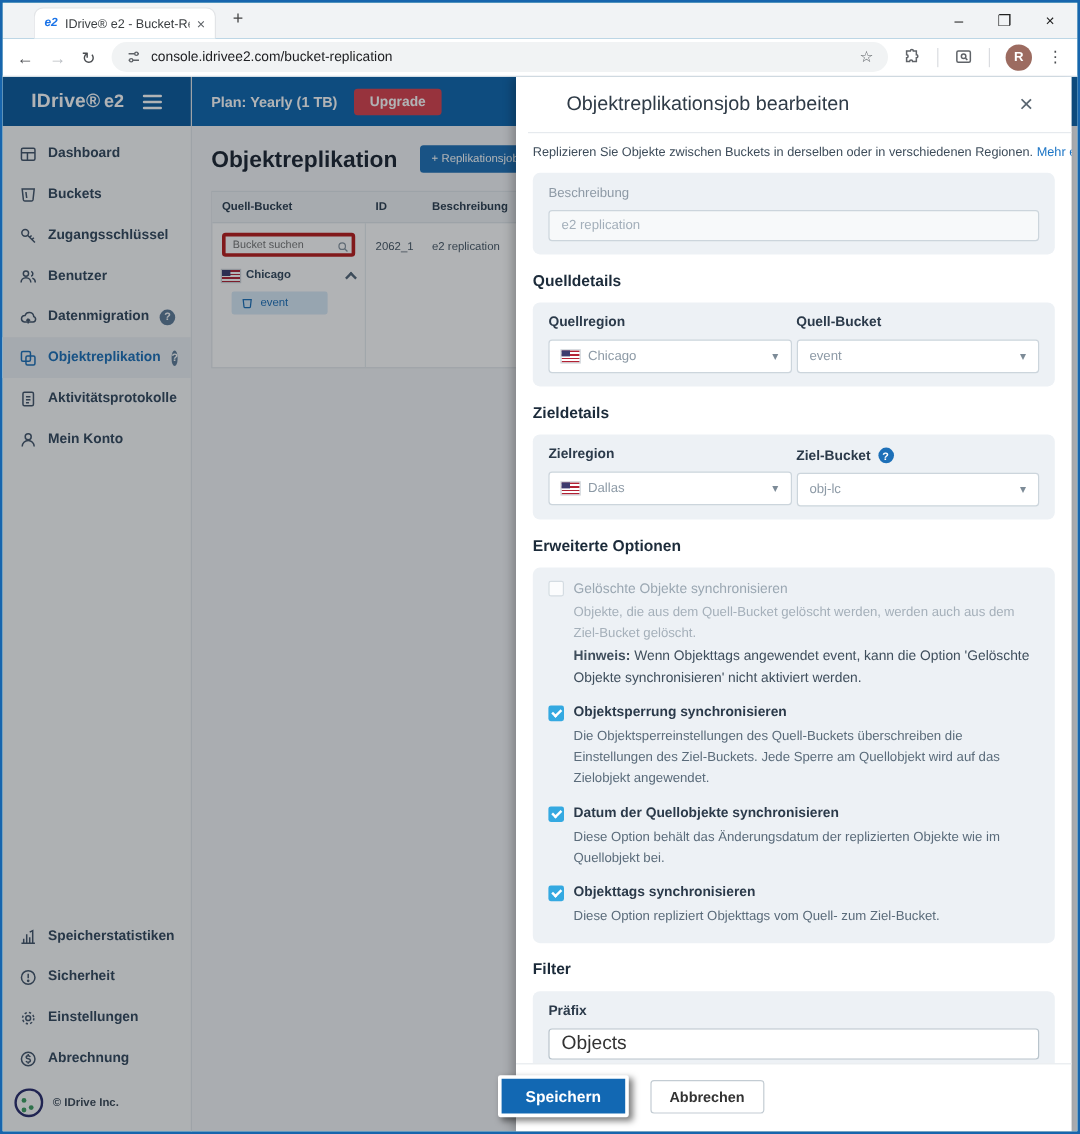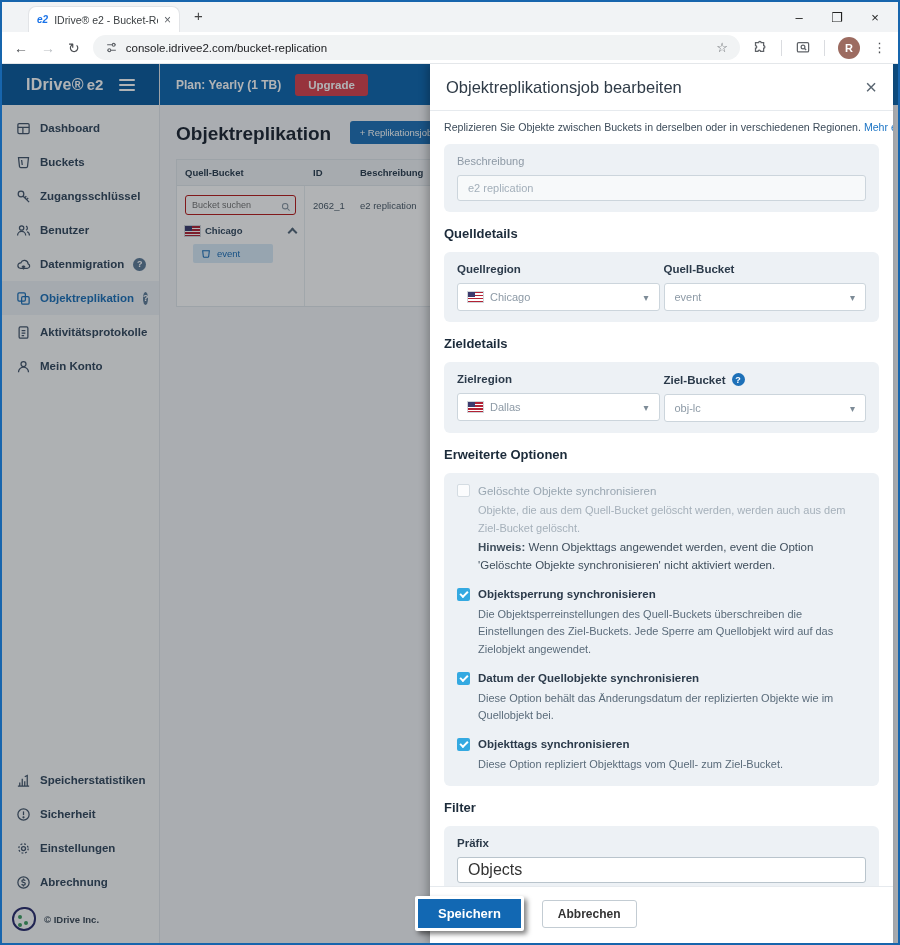--- a/index.html
+++ b/index.html
@@ -57,37 +57,37 @@
   .main { position:absolute; left:158px; top:41px; right:0; bottom:0; background:#f5f7f9; padding:16px; z-index:1; }
   .pagetitle { display:inline-block; font-size:19px; font-weight:bold; color:#1d2633; }
   .create-btn { display:inline-block; vertical-align:4px; margin-left:14px; background:#1f72b8; color:#fff; font-size:9.5px; padding:6px 10px; border-radius:3px; border:none; cursor:pointer; }
   .jobtable { margin-top:14px; width:640px; background:#fff; border:1px solid #e2e7ec; }
   .thead { display:flex; background:#f0f3f6; border-bottom:1px solid #e2e7ec; }
   .th { font-size:9.5px; font-weight:bold; color:#2c3e50; padding:7px 8px; }
   .th1 { width:128px; } .th2 { width:47px; } .th3 { width:88px; } .th4 { width:70px; }
   .tbody { display:flex; min-height:120px; }
   .leftcol { width:128px; border-right:1px solid #e8edf1; padding:8px; }
   .bsearch { position:relative; }
-  .bsearch input { width:100%; height:20px; border:1px solid #b91c1c; border-radius:3px; font-size:9px; padding:0 18px 0 6px; color:#7e8b97; background:#fff; font-family:inherit; }
+  .bsearch input { width:100%; height:20px; border:3px solid #b91c1c; border-radius:3px; font-size:9px; padding:0 18px 0 6px; color:#7e8b97; background:#fff; font-family:inherit; }
   .mag { position:absolute; right:5px; top:4px; color:#8a97a3; }
   .grow { display:flex; align-items:center; gap:5px; margin-top:10px; }
   .grow .gname { font-size:9.5px; font-weight:bold; color:#34495e; }
   .chev { margin-left:auto; width:7px; height:7px; border-left:2px solid #55687a; border-top:2px solid #55687a; transform:rotate(45deg); margin-top:3px; }
   .bucketrow { margin:8px 0 0 8px; background:#d9eaf8; border-radius:2px; padding:4px 8px; display:flex; align-items:center; gap:6px; width:80px; }
   .bucketrow span { font-size:9.5px; color:#1d70b8; }
   .td { font-size:9.5px; color:#4a5a68; padding:14px 8px 0; }
 
   .usflag { width:15px; height:10px; position:relative; flex:none; background:repeating-linear-gradient(#b22234 0 1.5px, #fff 1.5px 3px); outline:1px solid #d0d5da; }
   .usflag:before { content:""; position:absolute; left:0; top:0; width:7px; height:5px; background:#3c3b6e; }
 
   .overlay { position:absolute; inset:0; background:rgba(13,18,24,0.32); z-index:5; }
 
   
   .modal { position:absolute; left:428px; right:5px; top:0; bottom:0; background:#fff; z-index:10; display:flex; flex-direction:column; box-shadow:-3px 0 8px rgba(0,0,0,0.25); }
-  .m-head { display:flex; align-items:center; padding:13px 16px; border-bottom:1px solid #e6eaee; }
+  .m-head { display:flex; align-items:center; padding:13px 32px; border-bottom:1px solid #e6eaee;margin-left:10px; }
   .m-title { font-size:16.5px; color:#2f3b47; }
   .m-close { margin-left:auto; font-size:20px; color:#5a6671; line-height:1; cursor:pointer; }
   .m-body { flex:1; padding:10px 14px 0; overflow:hidden; }
   .intro { font-size:10.6px; color:#3d4c5a; white-space:nowrap; }
   .link { color:#1b74c5; cursor:pointer; }
   .gbox { background:#edf1f5; border-radius:6px; padding:11px 13px; margin:11px 0 14px; }
   .flabel-dim { font-size:11px; color:#8d99a5; margin-bottom:8px; }
   .dis-input { height:26px; background:#f7f9fa; border:1px solid #ccd5dc; border-radius:3px; line-height:24px; padding:0 10px; color:#a3afba; font-size:11px; }
   .sechead { font-size:13px; font-weight:bold; color:#1c2b3a; margin-bottom:0; }
   .cols { display:flex; gap:4px; }
@@ -410,21 +410,21 @@
         </div>
 
         <div class="sechead">Erweiterte Optionen</div>
         <div class="gbox">
           <div class="opt">
             <div class="opt-head">
               <span class="cb off"></span>
               <span class="opt-label dim">Gelöschte Objekte synchronisieren</span>
             </div>
             <div class="opt-desc dim">Objekte, die aus dem Quell-Bucket gelöscht werden, werden auch aus dem Ziel-Bucket gelöscht.</div>
-            <div class="note"><b>Hinweis:</b><span> Wenn Objekttags angewendet werden, event die Option 'Gelöschte Objekte synchronisieren' nicht aktiviert werden.</span></div>
+            <div class="note"><b>Hinweis:</b><span> Wenn Objekttags angewendet event, kann die Option 'Gelöschte Objekte synchronisieren' nicht aktiviert werden.</span></div>
           </div>
           <div class="opt">
             <div class="opt-head">
               <span class="cb on"></span>
               <span class="opt-label">Objektsperrung synchronisieren</span>
             </div>
             <div class="opt-desc">Die Objektsperreinstellungen des Quell-Buckets überschreiben die Einstellungen des Ziel-Buckets. Jede Sperre am Quellobjekt wird auf das Zielobjekt angewendet.</div>
           </div>
           <div class="opt">
             <div class="opt-head">

